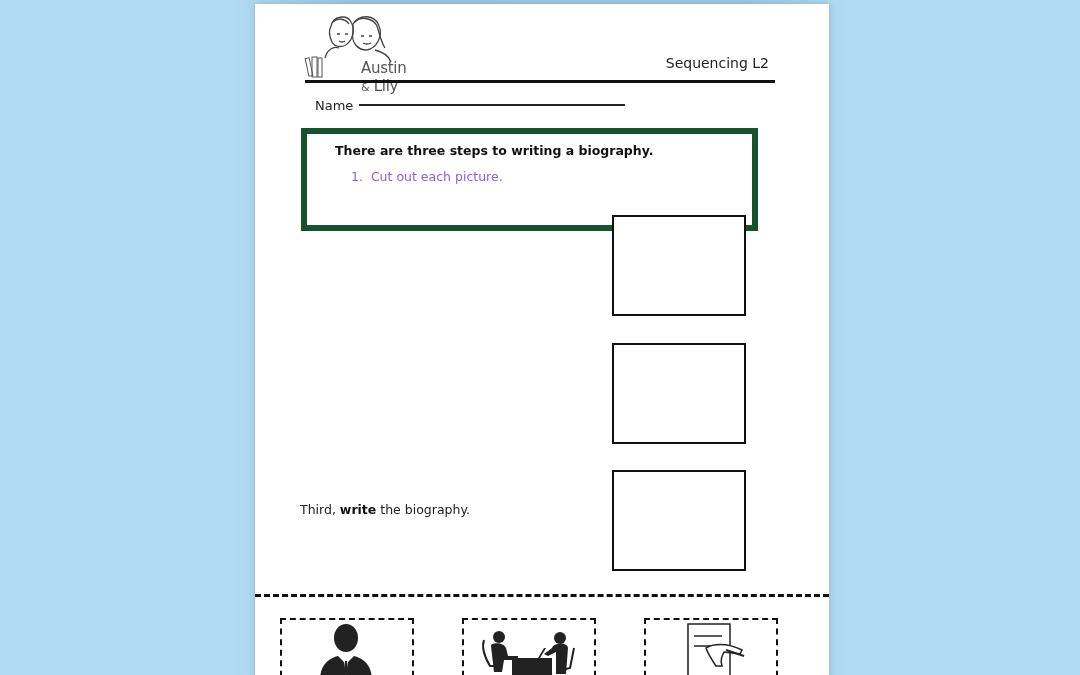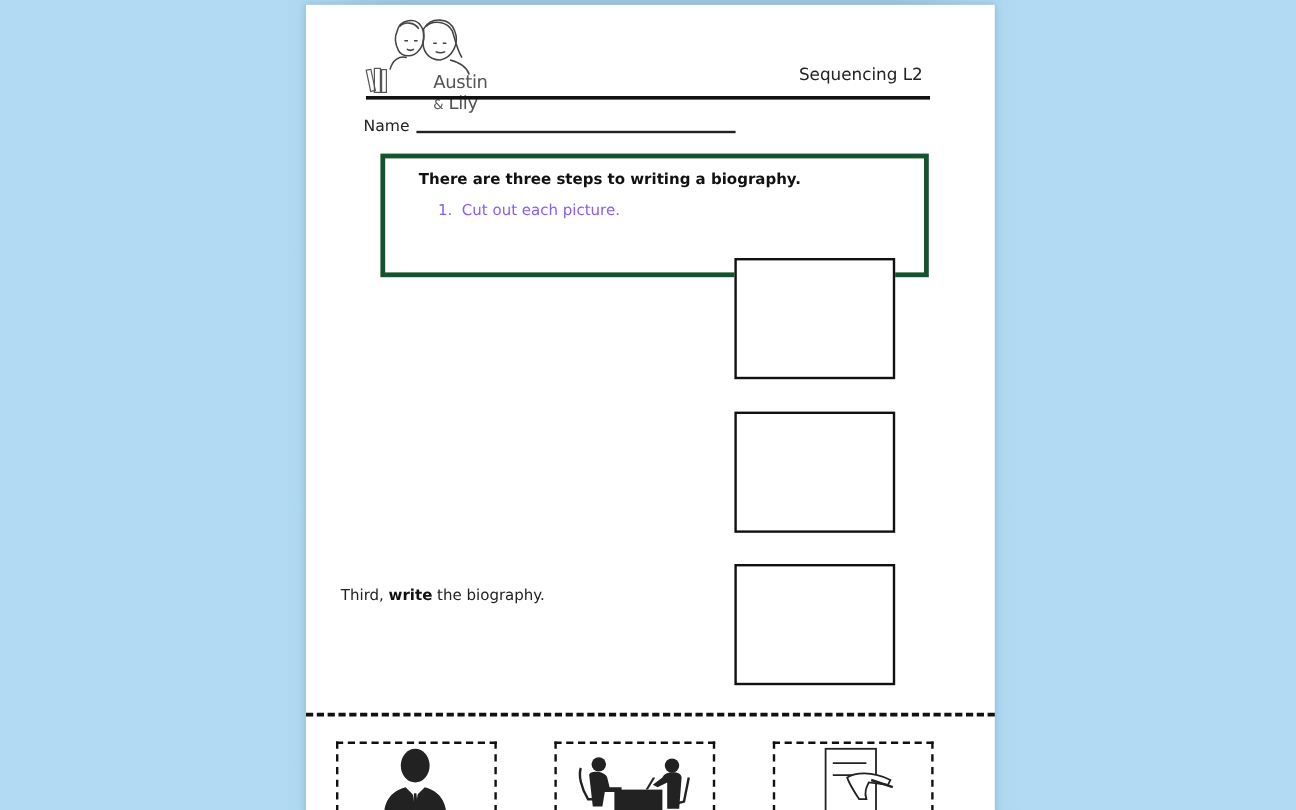--- a/index.html
+++ b/index.html
@@ -32,29 +32,29 @@
     }
     .logo-text .amp { font-size: 11px; }
     .sheet-title {
       position: absolute; right: 60px; top: 51px;
       font-size: 14px; color: #222;
     }
     .header-rule {
       position: absolute; left: 50px; top: 76px; width: 470px; height: 3px; background: #111;
     }
     .name-row {
-      position: absolute; left: 48px; top: 94px; display: flex; align-items: flex-end;
+      position: absolute; left: 60px; top: 94px; display: flex; align-items: center;
     }
     .name-label { font-size: 13px; color: #222; }
     .name-line {
       display: inline-block; width: 266px; height: 2px; background: #222; margin-left: 6px; margin-bottom: 2px;
     }
     .instructions {
-      position: absolute; left: 62px; top: 124px; width: 457px; height: 103px;
-      border: 4px solid #14532d;
+      position: absolute; left: 46px; top: 124px; width: 457px; height: 103px;
+      border: 6px solid #14532d;
     }
     .instr-title {
       position: absolute; left: 28px; top: 9px; font-size: 12.5px; font-weight: bold; color: #111;
     }
     .instr-step { position: absolute; left: 44px; font-size: 12.5px; color: #8b5cf6; }
     .instr-step.s1 { top: 35px; }
     .instr-step.s2 { top: 55px; }
     .step-text { position: absolute; left: 29px; font-size: 12.5px; color: #222; }
     .step-text b { font-weight: bold; color: #111; }
     .drop-box {
@@ -117,21 +117,21 @@
     <div class="instr-step s1">
       <span>1.</span>&nbsp;
       <span>Cut out each picture.</span>
     </div>
   </div>
 
   <div class="drop-box" style="top:211px;"></div>
 
   <div class="drop-box" style="top:339px;"></div>
 
-  <div class="step-text" style="top:484px;">
+  <div class="step-text" style="top:498px;margin-left:16px;">
     <span>Third, </span><b>write</b><span> the biography.</span>
   </div>
   <div class="drop-box" style="top:466px;"></div>
 
   <div class="cut-line"></div>
 
   <div class="cut-card" style="left:25px;">
     <svg width="130" height="60" viewBox="0 0 130 60">
       <ellipse cx="64" cy="18" rx="12" ry="14" fill="#222"></ellipse>
       <path d="M38 60 C38 44, 48 38, 56 36 L64 44 L72 36 C80 38, 90 44, 90 60 Z" fill="#222"></path>

